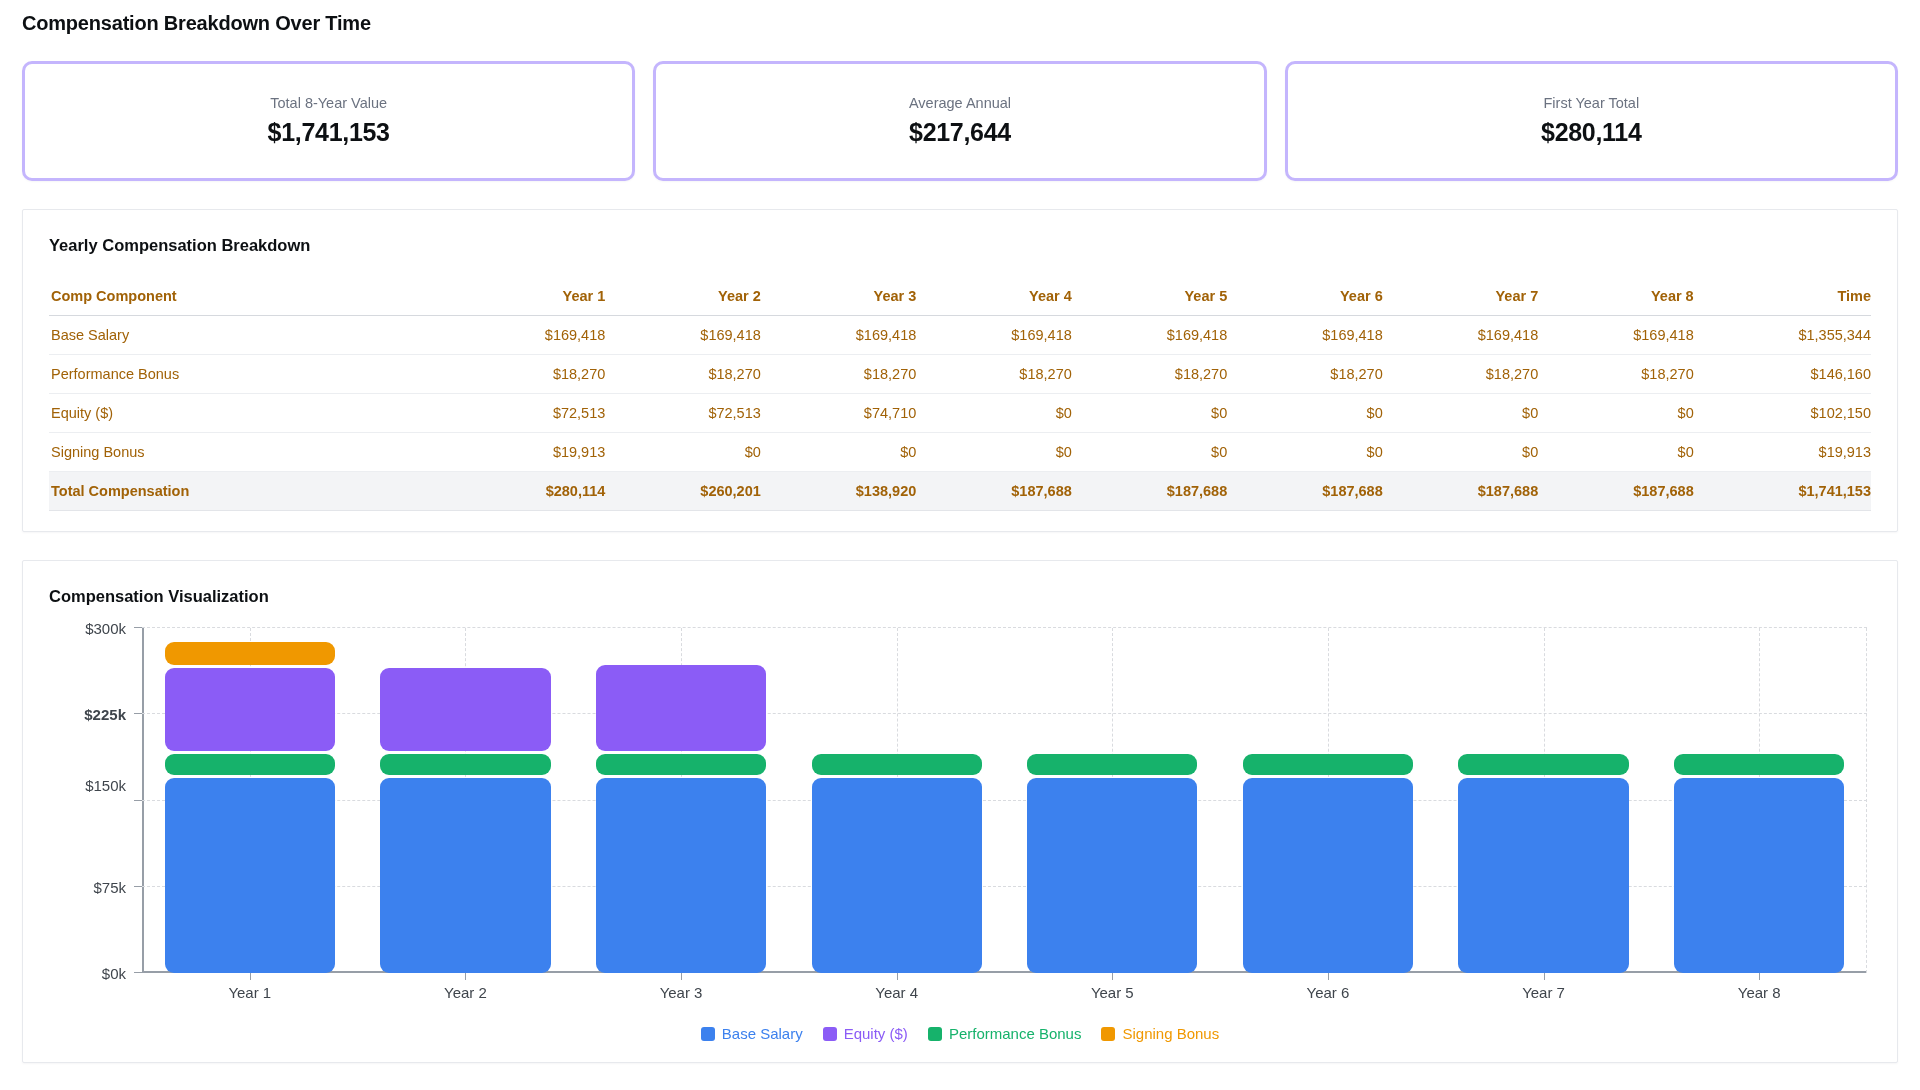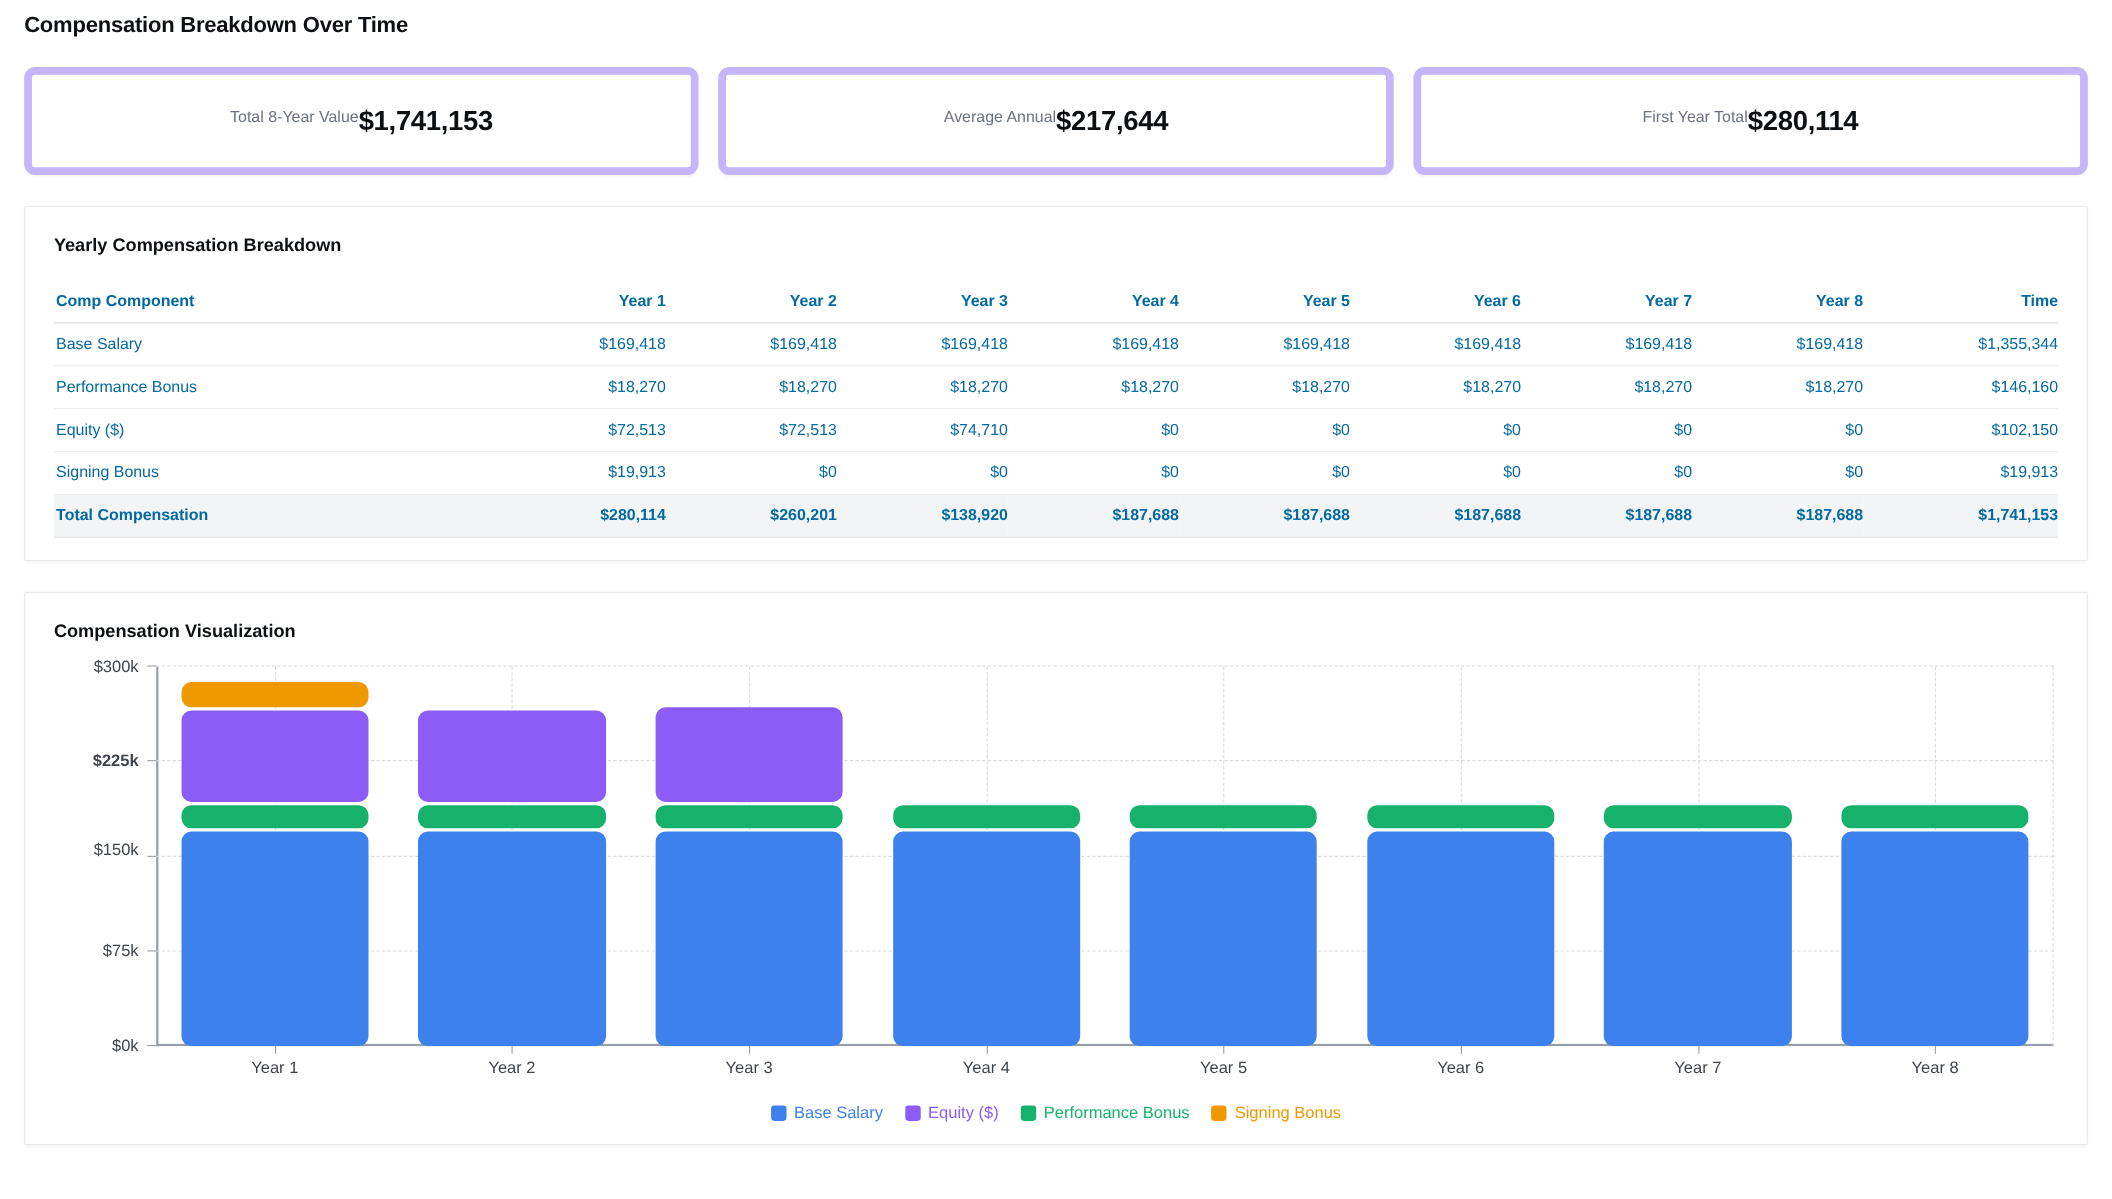--- a/index.html
+++ b/index.html
@@ -9,36 +9,36 @@
     padding: 8px 22px 10px;
     font-family: "Liberation Sans", "DejaVu Sans", sans-serif;
     color: #14171c;
   }
   .page-title {
     font-size: 20px; font-weight: 700; letter-spacing: -0.2px;
     margin: 4px 0 26px; color: #0d1013;
   }
   .cards { display: flex; gap: 18px; }
   .card {
-    flex: 1; height: 98px;
-    border: 7px solid #c4b5fd; border-radius: 10px; background: #fff;
+    flex: 1; height: 120px;
+    border: 3px solid #c4b5fd; border-radius: 10px; background: #fff;
     box-shadow: 0 1px 2px rgba(16,24,40,0.04);
-    display: flex; align-items: center; justify-content: center;
+    display: flex; flex-direction: column; align-items: center; justify-content: center;
   }
   .card-label { font-size: 14.5px; color: #6b7280; margin-bottom: 7px; }
   .card-value { font-size: 25px; font-weight: 700; color: #0d1013; letter-spacing: -0.3px; }
 
   .panel {
     border: 1px solid #e7e9ed; border-radius: 2px; background: #fff;
     box-shadow: 0 1px 2px rgba(16,24,40,0.04);
     margin-top: 28px; padding: 26px 26px 20px;
   }
   .panel-title { font-size: 16.5px; font-weight: 700; margin: 0 0 22px; color: #0d1013; }
 
-  table.comp { width: 100%; border-collapse: collapse; font-size: 14.5px; color: #0369a1; }
+  table.comp { width: 100%; border-collapse: collapse; font-size: 14.5px; color: #a16207; }
   table.comp th, table.comp td { padding: 11px 0 11px 26px; text-align: right; white-space: nowrap; }
   table.comp th { font-weight: 700; }
   table.comp .col-label { text-align: left; padding-left: 2px; width: 22%; }
   table.comp thead th { border-bottom: 1px solid #d6d9de; }
   table.comp tbody td { border-bottom: 1px solid #eceef1; }
   table.comp tr.total-row { background: #f3f4f6; font-weight: 700; }
   table.comp tr.total-row td { border-bottom: 1px solid #e3e5e9; }
 
   .chart-area { margin-top: 6px; }
   .plot-wrap { position: relative; height: 345px; margin: 12px 4px 0 93px; }
@@ -174,21 +174,21 @@
     <div class="plot-wrap">
         <div class="vaxis"></div>
         <div class="hline axis" style="bottom: 0px;"></div>
         <div class="ytick" style="bottom: 0px;"></div>
         <div class="ytick-label" style="bottom: 0px;">$0k</div>
         <div class="hline dashed" style="bottom: 86.25px;"></div>
         <div class="ytick" style="bottom: 86.25px;"></div>
         <div class="ytick-label" style="bottom: 86.25px;">$75k</div>
         <div class="hline dashed" style="bottom: 172.5px;"></div>
         <div class="ytick" style="bottom: 172.5px;"></div>
-        <div class="ytick-label" style="bottom: 178px;">$150k</div>
+        <div class="ytick-label" style="bottom: 188px;">$150k</div>
         <div class="hline dashed" style="bottom: 258.75px;"></div>
         <div class="ytick" style="bottom: 258.75px;"></div>
         <div class="ytick-label" style="bottom: 258.75px; font-weight: bold;">$225k</div>
         <div class="hline dashed" style="bottom: 345px;"></div>
         <div class="ytick" style="bottom: 345px;"></div>
         <div class="ytick-label" style="bottom: 345px;">$300k</div>
         <div class="slots">
           <div class="slot">
             <div class="vline"></div>
             <div class="bar">

